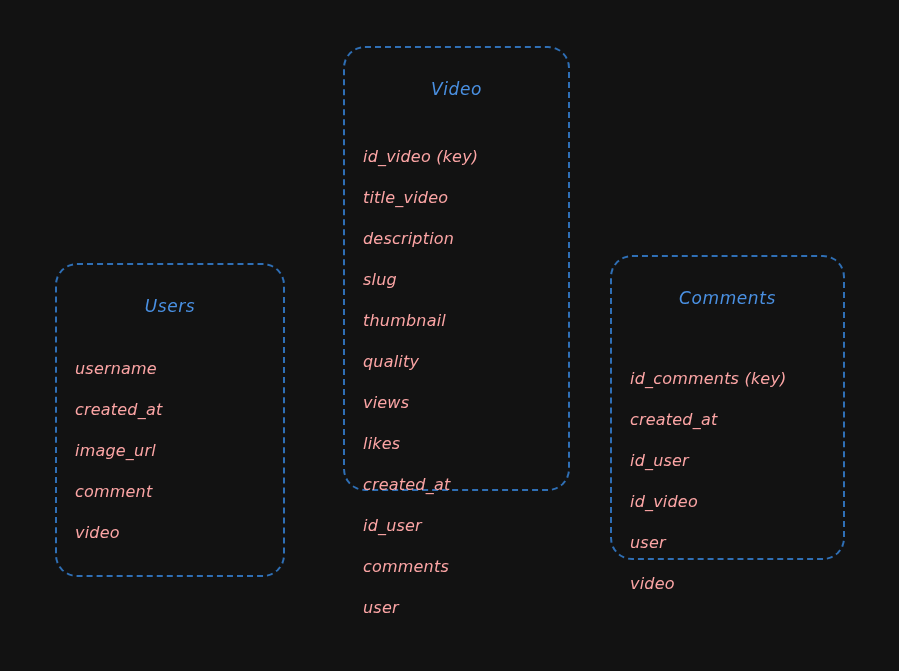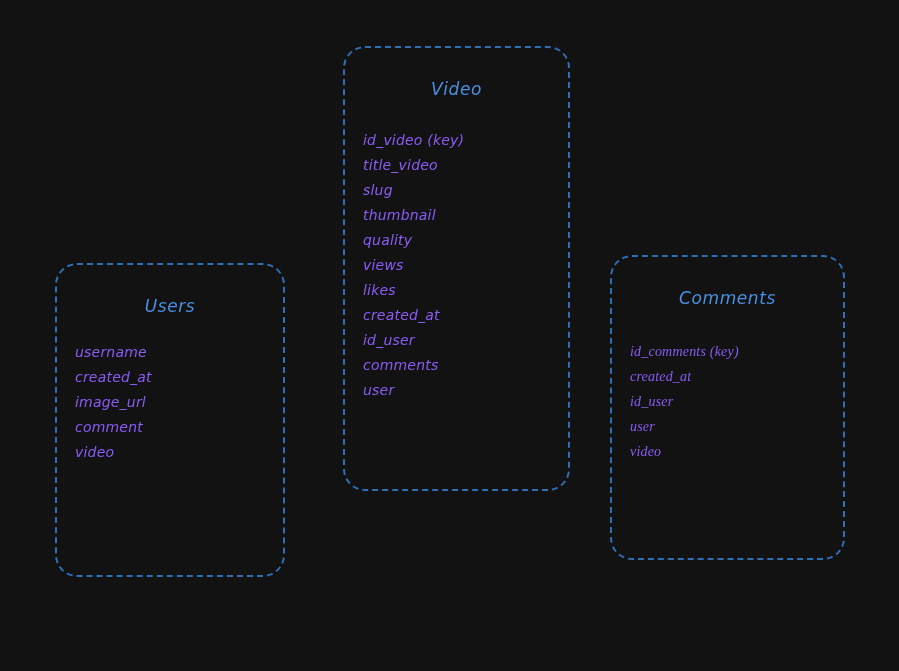--- a/index.html
+++ b/index.html
@@ -35,42 +35,43 @@
   }
   .field-list {
     position: absolute;
     left: 18px;
     right: 8px;
     margin: 0;
     padding: 0;
     list-style: none;
   }
   .field-item {
-    color: #8b5cf6;
-    font-size: 14px;
+    color: #fca5a5;
+    font-size: 16px;
     font-style: italic;
     line-height: 25px;
     white-space: nowrap;
     letter-spacing: 0.2px;
+    margin-top: 16px;
   }
 
   
   #box-users        { left: 55px;  top: 263px; width: 230px; height: 314px; }
   #title-users      { top: 31px; }
   #fields-users     { top: 75px; }
 
   
   #box-video        { left: 343px; top: 46px;  width: 227px; height: 445px; }
   #title-video      { top: 31px; }
   #fields-video     { top: 80px; }
 
   
   #box-comments     { left: 610px; top: 255px; width: 235px; height: 305px; }
   #title-comments   { top: 31px; }
-  #fields-comments  { top: 82px; font-family: Liberation Serif, serif; }
+  #fields-comments  { top: 93px; }
 </style>
 </head>
 <body>
 
 <div id="canvas">
 
   <div class="entity-box" id="box-users">
     <div class="entity-title" id="title-users">Users</div>
     <ul class="field-list" id="fields-users">
       <li class="field-item">username</li>
@@ -79,36 +80,38 @@
       <li class="field-item">comment</li>
       <li class="field-item">video</li>
     </ul>
   </div>
 
   <div class="entity-box" id="box-video">
     <div class="entity-title" id="title-video">Video</div>
     <ul class="field-list" id="fields-video">
       <li class="field-item">id_video (key)</li>
       <li class="field-item">title_video</li>
+      <li class="field-item">description</li>
       <li class="field-item">slug</li>
       <li class="field-item">thumbnail</li>
       <li class="field-item">quality</li>
       <li class="field-item">views</li>
       <li class="field-item">likes</li>
       <li class="field-item">created_at</li>
       <li class="field-item">id_user</li>
       <li class="field-item">comments</li>
       <li class="field-item">user</li>
     </ul>
   </div>
 
   <div class="entity-box" id="box-comments">
     <div class="entity-title" id="title-comments">Comments</div>
     <ul class="field-list" id="fields-comments">
       <li class="field-item">id_comments (key)</li>
       <li class="field-item">created_at</li>
       <li class="field-item">id_user</li>
+      <li class="field-item">id_video</li>
       <li class="field-item">user</li>
       <li class="field-item">video</li>
     </ul>
   </div>
 
 </div>
 
 </body></html>

